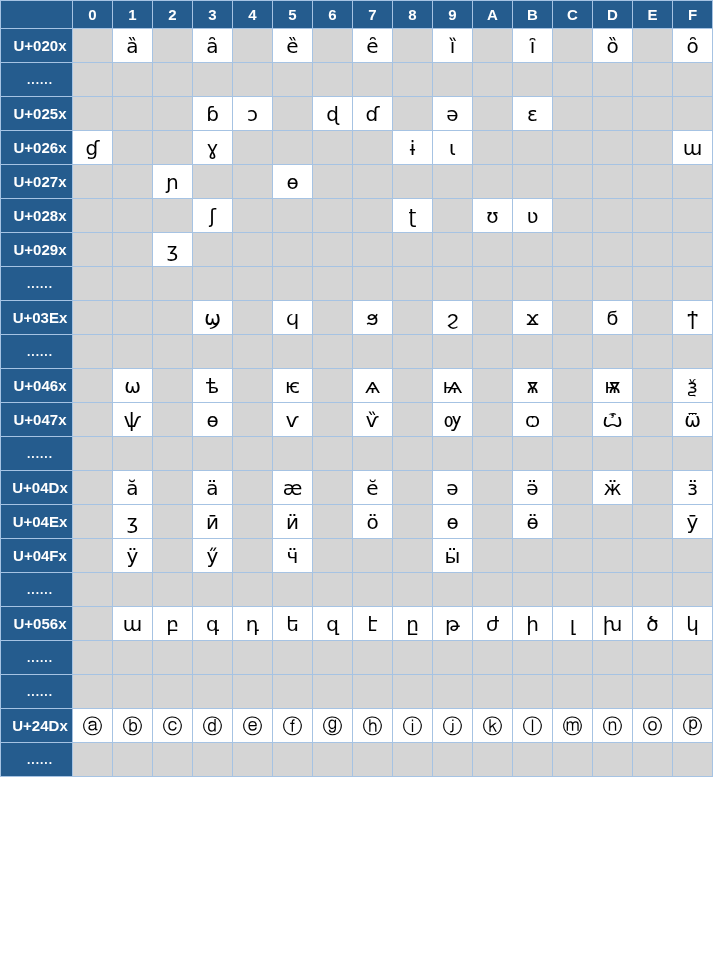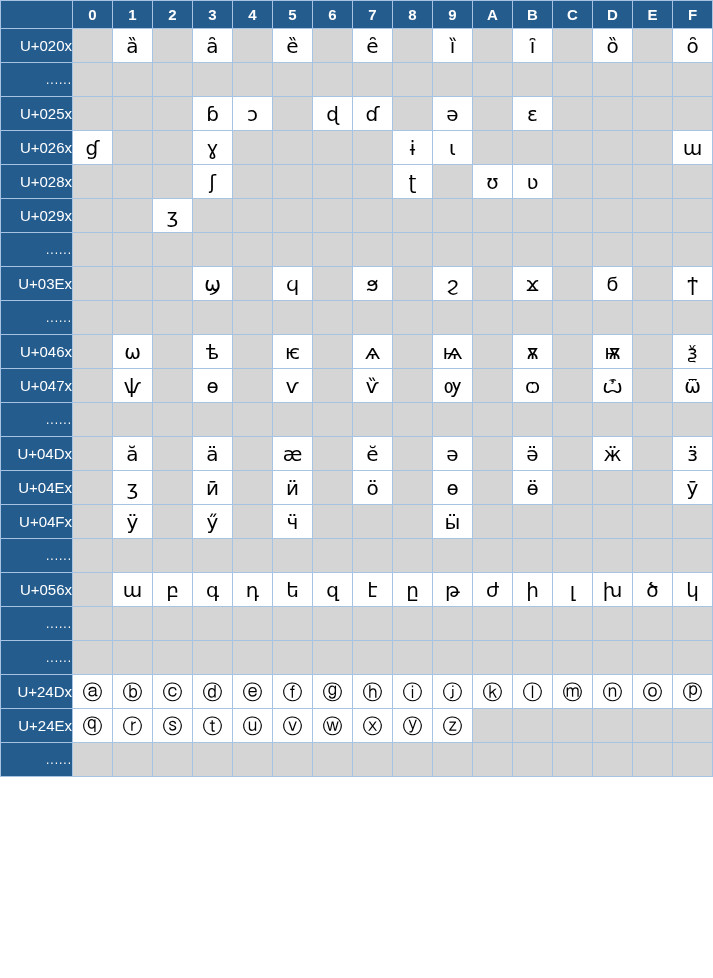--- a/index.html
+++ b/index.html
@@ -31,23 +31,23 @@
     font-weight: bold;
     font-size: 15px;
     height: 28px;
     padding: 0;
     border: 1px solid var(--border);
     text-align: center;
   }
   td.row-label {
     background: var(--header-bg);
     color: var(--header-text);
-    font-weight: normal;
+    font-weight: bold;
     font-size: 15px;
-    text-align: right;
+    text-align: center;
     padding: 0 0 0 7px;
     border: 1px solid var(--border);
     white-space: nowrap;
   }
   td.row-label.ellipsis-label {
     font-size: 12px;
     letter-spacing: 1px;
   }
   td.cell {
     height: 34px;
@@ -178,20 +178,39 @@
         <td class="cell filled">ɨ</td>
         <td class="cell filled">ɩ</td>
         <td class="cell empty"></td>
         <td class="cell empty"></td>
         <td class="cell empty"></td>
         <td class="cell empty"></td>
         <td class="cell empty"></td>
         <td class="cell filled">ɯ</td>
       </tr>
       <tr>
+        <td class="row-label">U+027x</td>
+        <td class="cell empty"></td>
+        <td class="cell empty"></td>
+        <td class="cell filled">ɲ</td>
+        <td class="cell empty"></td>
+        <td class="cell empty"></td>
+        <td class="cell filled">ɵ</td>
+        <td class="cell empty"></td>
+        <td class="cell empty"></td>
+        <td class="cell empty"></td>
+        <td class="cell empty"></td>
+        <td class="cell empty"></td>
+        <td class="cell empty"></td>
+        <td class="cell empty"></td>
+        <td class="cell empty"></td>
+        <td class="cell empty"></td>
+        <td class="cell empty"></td>
+      </tr>
+      <tr>
         <td class="row-label">U+028x</td>
         <td class="cell empty"></td>
         <td class="cell empty"></td>
         <td class="cell empty"></td>
         <td class="cell filled">ʃ</td>
         <td class="cell empty"></td>
         <td class="cell empty"></td>
         <td class="cell empty"></td>
         <td class="cell empty"></td>
         <td class="cell filled">ʈ</td>
@@ -482,39 +501,20 @@
         <td class="cell filled">ⓘ</td>
         <td class="cell filled">ⓙ</td>
         <td class="cell filled">ⓚ</td>
         <td class="cell filled">ⓛ</td>
         <td class="cell filled">ⓜ</td>
         <td class="cell filled">ⓝ</td>
         <td class="cell filled">ⓞ</td>
         <td class="cell filled">ⓟ</td>
       </tr>
       <tr>
-        <td class="row-label">U+24Ex</td>
-        <td class="cell filled">ⓠ</td>
-        <td class="cell filled">ⓡ</td>
-        <td class="cell filled">ⓢ</td>
-        <td class="cell filled">ⓣ</td>
-        <td class="cell filled">ⓤ</td>
-        <td class="cell filled">ⓥ</td>
-        <td class="cell filled">ⓦ</td>
-        <td class="cell filled">ⓧ</td>
-        <td class="cell filled">ⓨ</td>
-        <td class="cell filled">ⓩ</td>
-        <td class="cell empty"></td>
-        <td class="cell empty"></td>
-        <td class="cell empty"></td>
-        <td class="cell empty"></td>
-        <td class="cell empty"></td>
-        <td class="cell empty"></td>
-      </tr>
-      <tr>
         <td class="row-label ellipsis-label">......</td>
         <td class="cell empty"></td>
         <td class="cell empty"></td>
         <td class="cell empty"></td>
         <td class="cell empty"></td>
         <td class="cell empty"></td>
         <td class="cell empty"></td>
         <td class="cell empty"></td>
         <td class="cell empty"></td>
         <td class="cell empty"></td>

